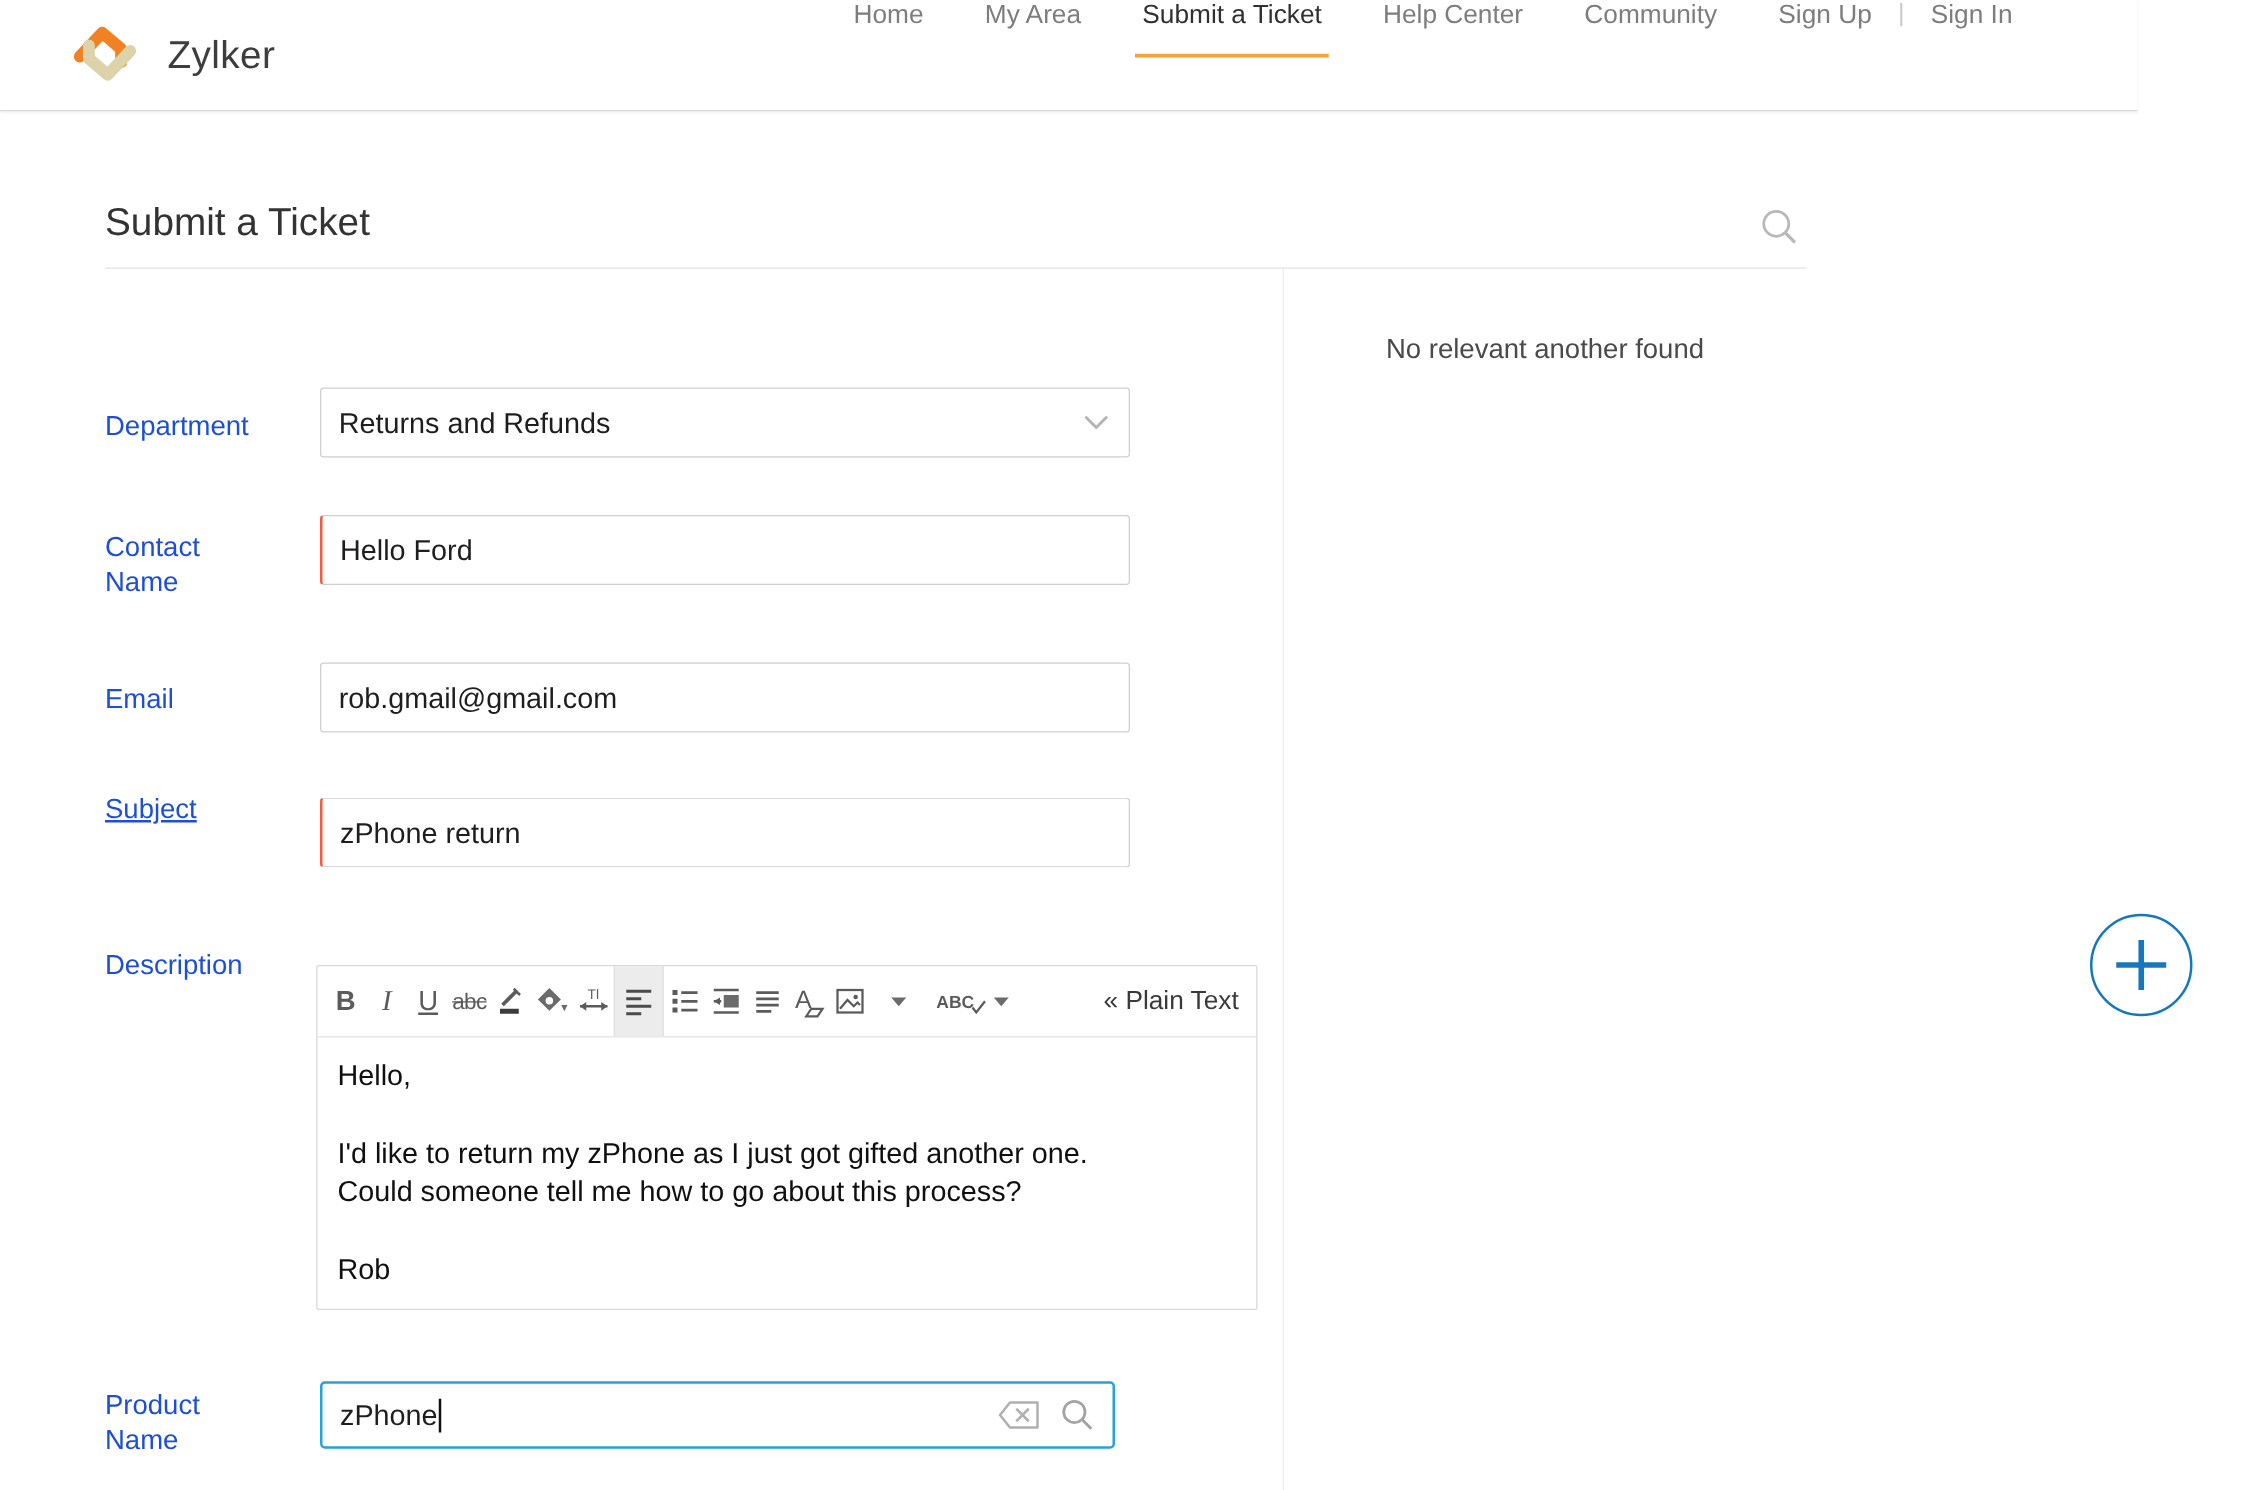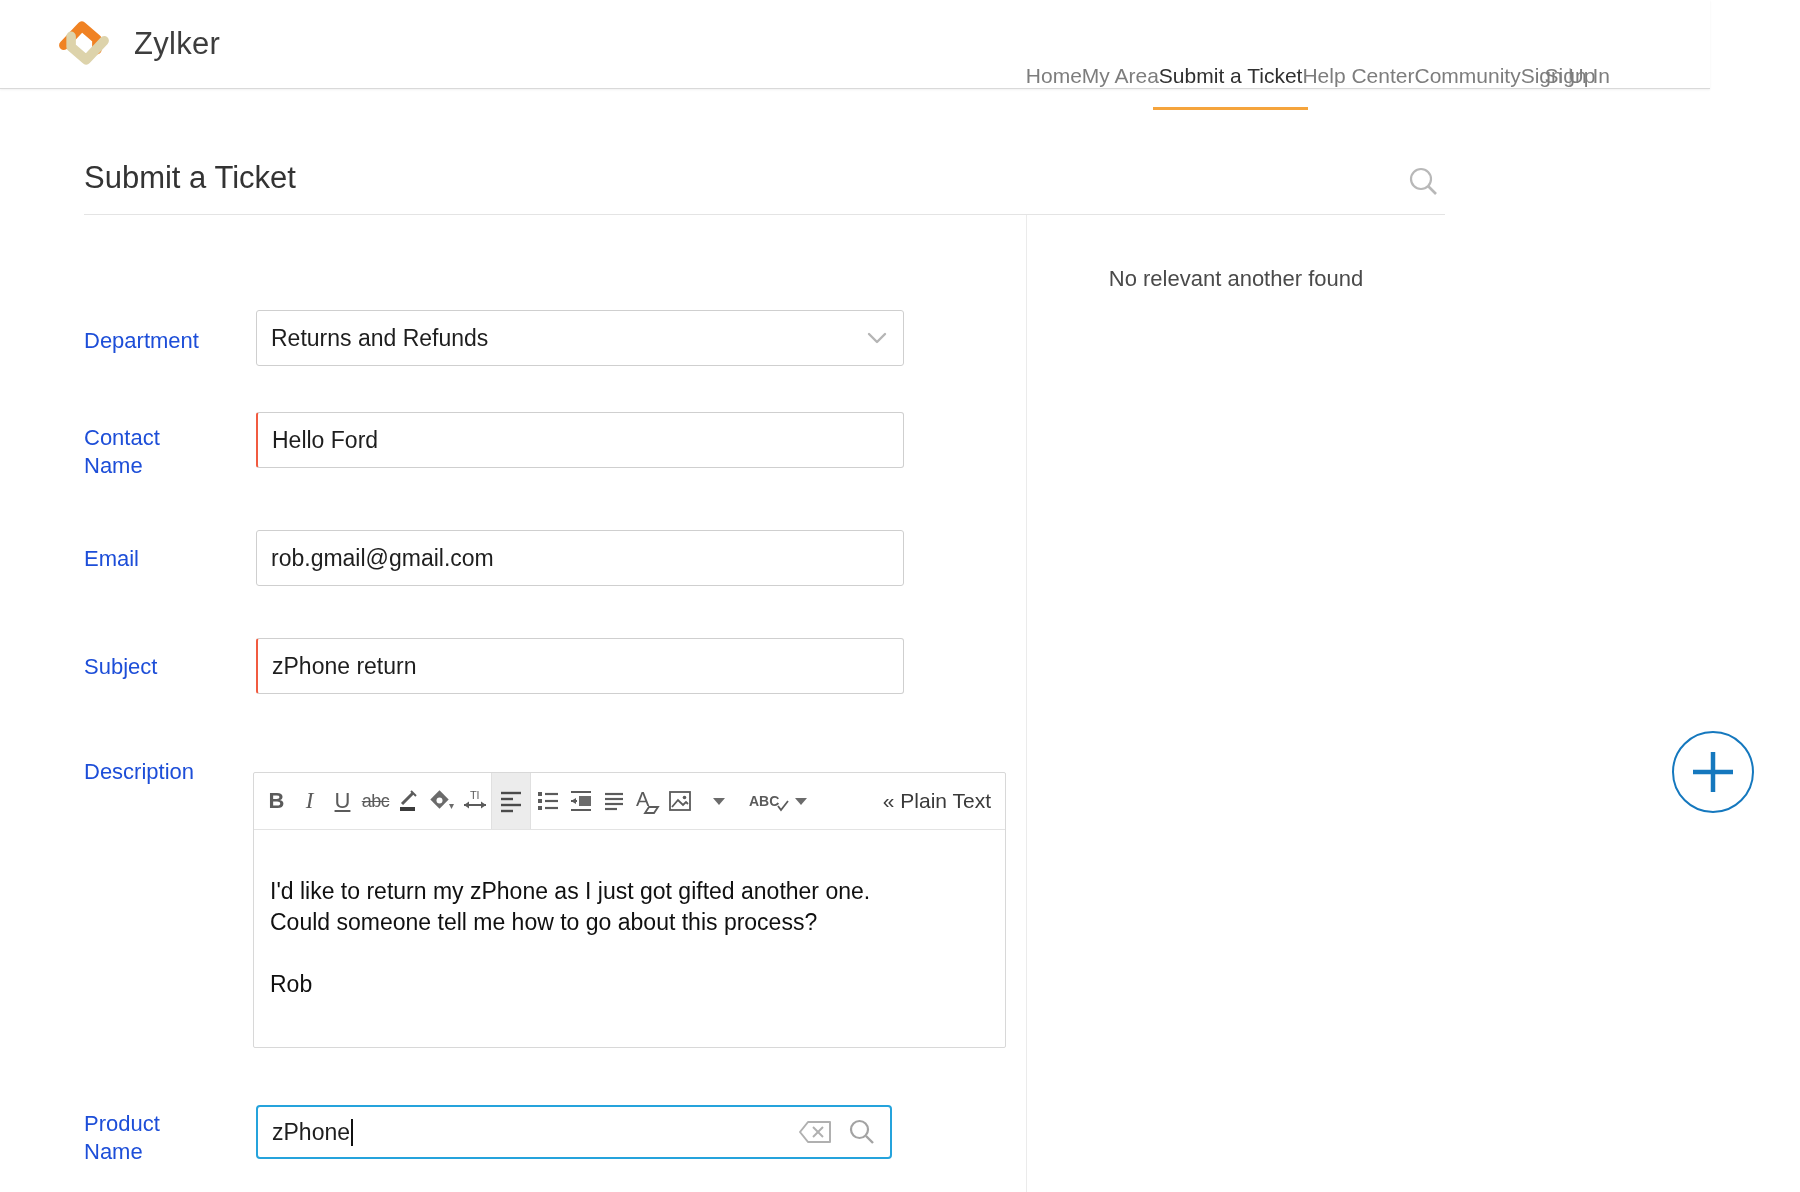--- a/index.html
+++ b/index.html
@@ -6,21 +6,21 @@
   html,body { width:1800px; height:1192px; background:#ffffff; overflow:hidden;
     font-family:"Liberation Sans", sans-serif; }
   .page { position:relative; width:1800px; height:1192px; background:#fff; }
 
   
   .header { position:absolute; left:0; top:0; width:1710px; height:89px; background:#fff;
     border-bottom:1px solid #d9d9d9; box-shadow:0 1px 2px rgba(0,0,0,.06); z-index:5; }
   .logo { position:absolute; left:56px; top:15px; width:56px; height:56px; }
   .brand-name { position:absolute; left:134px; top:26px; font-size:31px; color:#3d3d3d;
     letter-spacing:.3px; font-weight:500; }
-  .nav { position:absolute; right:100px; top:0; height:88px; display:flex; align-items:flex-end; }
+  .nav { position:absolute; right:100px; top:0; height:88px; display:flex; align-items:flex-start; gap:49px; }
   .nav-item { font-size:21px; color:#7d7d7d; cursor:pointer; position:relative; white-space:nowrap; }
   .nav-item.active { color:#303030; font-weight:500; }
   .nav-item.active::after { content:""; position:absolute; left:-6px; right:-6px; bottom:-22px;
     height:3px; background:#f5a43c; }
   .nav-sep { color:#c9c9c9; font-size:20px; margin:0 -28px; }
 
   
   .page-title { position:absolute; left:84px; top:160px; font-size:31px; color:#333; font-weight:500; }
   .title-search { position:absolute; left:1406px; top:164px; width:36px; height:36px; cursor:pointer; }
   .title-rule { position:absolute; left:84px; top:214px; width:1361px; height:1px; background:#e4e4e4; }
@@ -113,21 +113,21 @@
   <div class="flabel" style="top:424px;">Contact Name</div>
   <div class="field required" style="top:412px;">
     <span>Hello Ford</span>
   </div>
 
   <div class="flabel" style="top:545px;">Email</div>
   <div class="field" style="top:530px;">
     <span>rob.gmail@gmail.com</span>
   </div>
 
-  <div class="flabel" style="top:653px;">Subject</div>
+  <div class="flabel" style="top:633px;text-decoration:underline;">Subject</div>
   <div class="field required" style="top:638px;">
     <span>zPhone return</span>
   </div>
 
   <div class="flabel" style="top:758px;">Description</div>
   <div class="editor">
     <div class="toolbar">
       <div class="tbtn tb-bold">B</div>
       <div class="tbtn tb-italic">I</div>
       <div class="tbtn tb-underline">U</div>
@@ -208,20 +208,21 @@
       <div class="tbtn tb-spell" style="margin-left:14px;">
         <span>ABC</span>
         <svg width="12" height="12" viewBox="0 0 12 12" style="margin-left:-8px; margin-top:10px;">
           <polyline points="1,6 4,10 11,1" fill="none" stroke="#5b5b5b" stroke-width="1.8"></polyline>
         </svg>
         <span class="tb-caret"></span>
       </div>
       <div class="plain-text">« Plain Text</div>
     </div>
     <div class="editor-body">
+      <div class="editor-line">Hello,</div>
       <div class="editor-line"></div>
       <div class="editor-line">I'd like to return my zPhone as I just got gifted another one.</div>
       <div class="editor-line">Could someone tell me how to go about this process?</div>
       <div class="editor-line"></div>
       <div class="editor-line">Rob</div>
     </div>
   </div>
 
   <div class="flabel" style="top:1110px;">Product Name</div>
   <div class="field product" style="top:1105px;">

